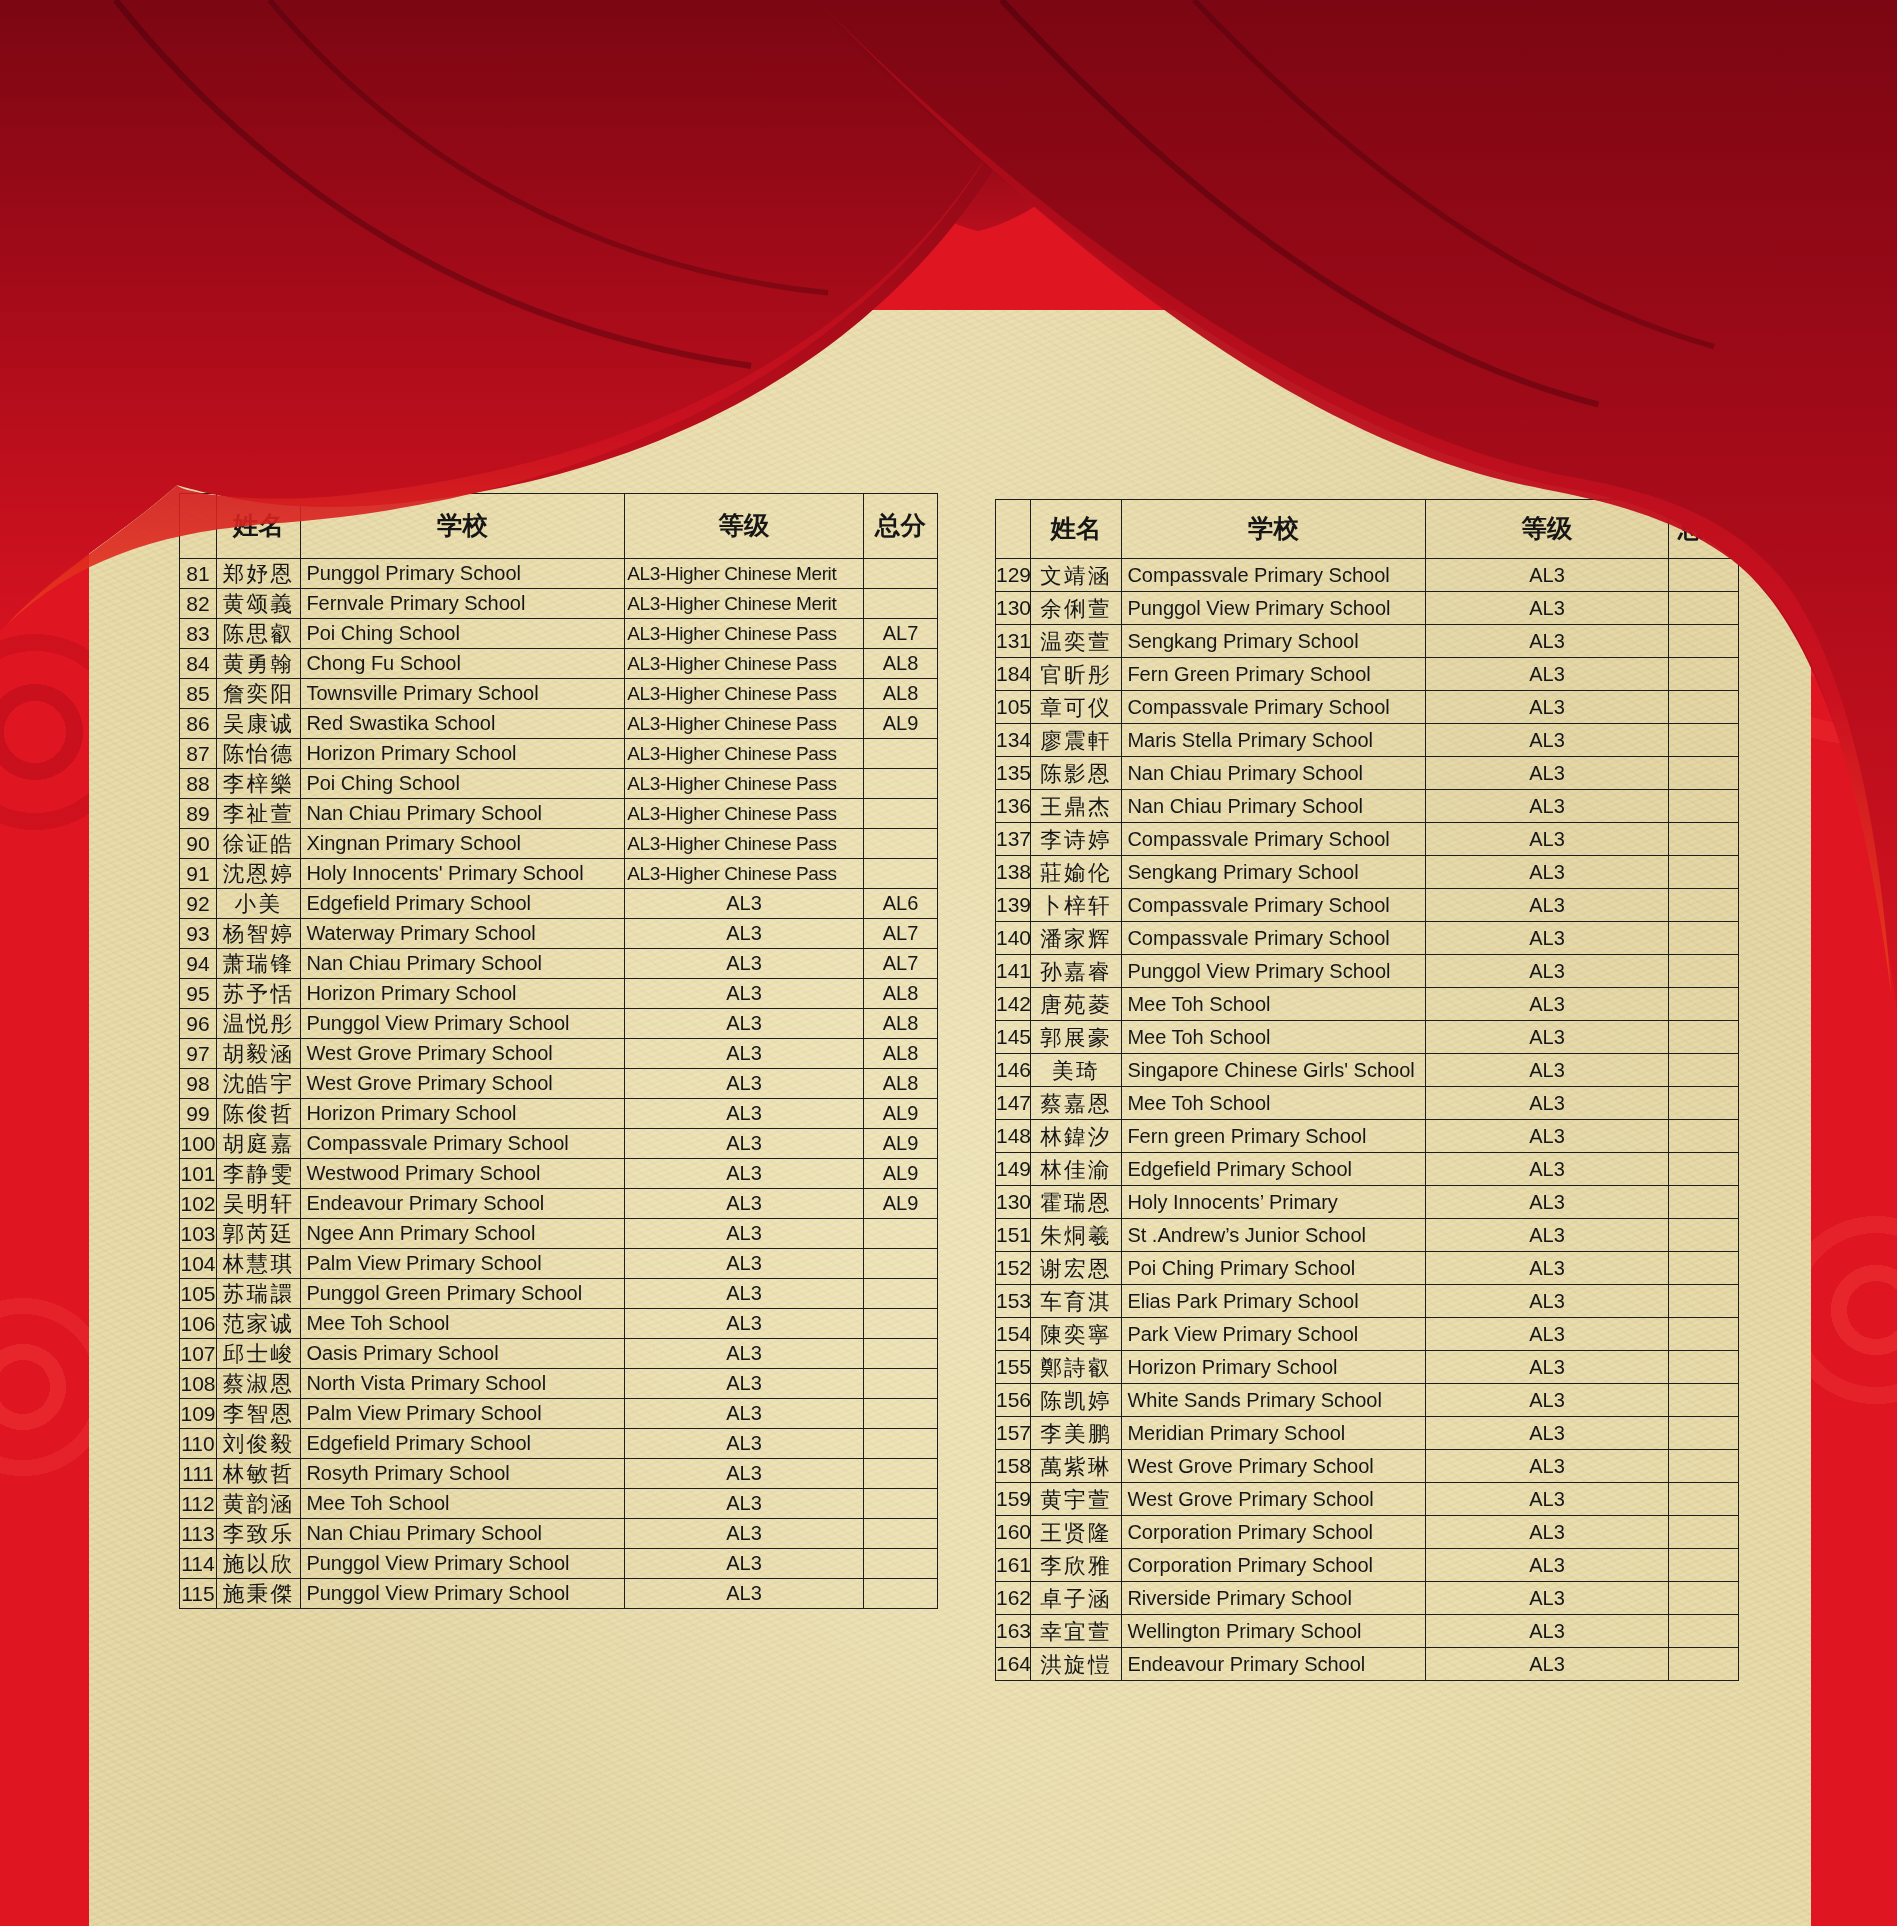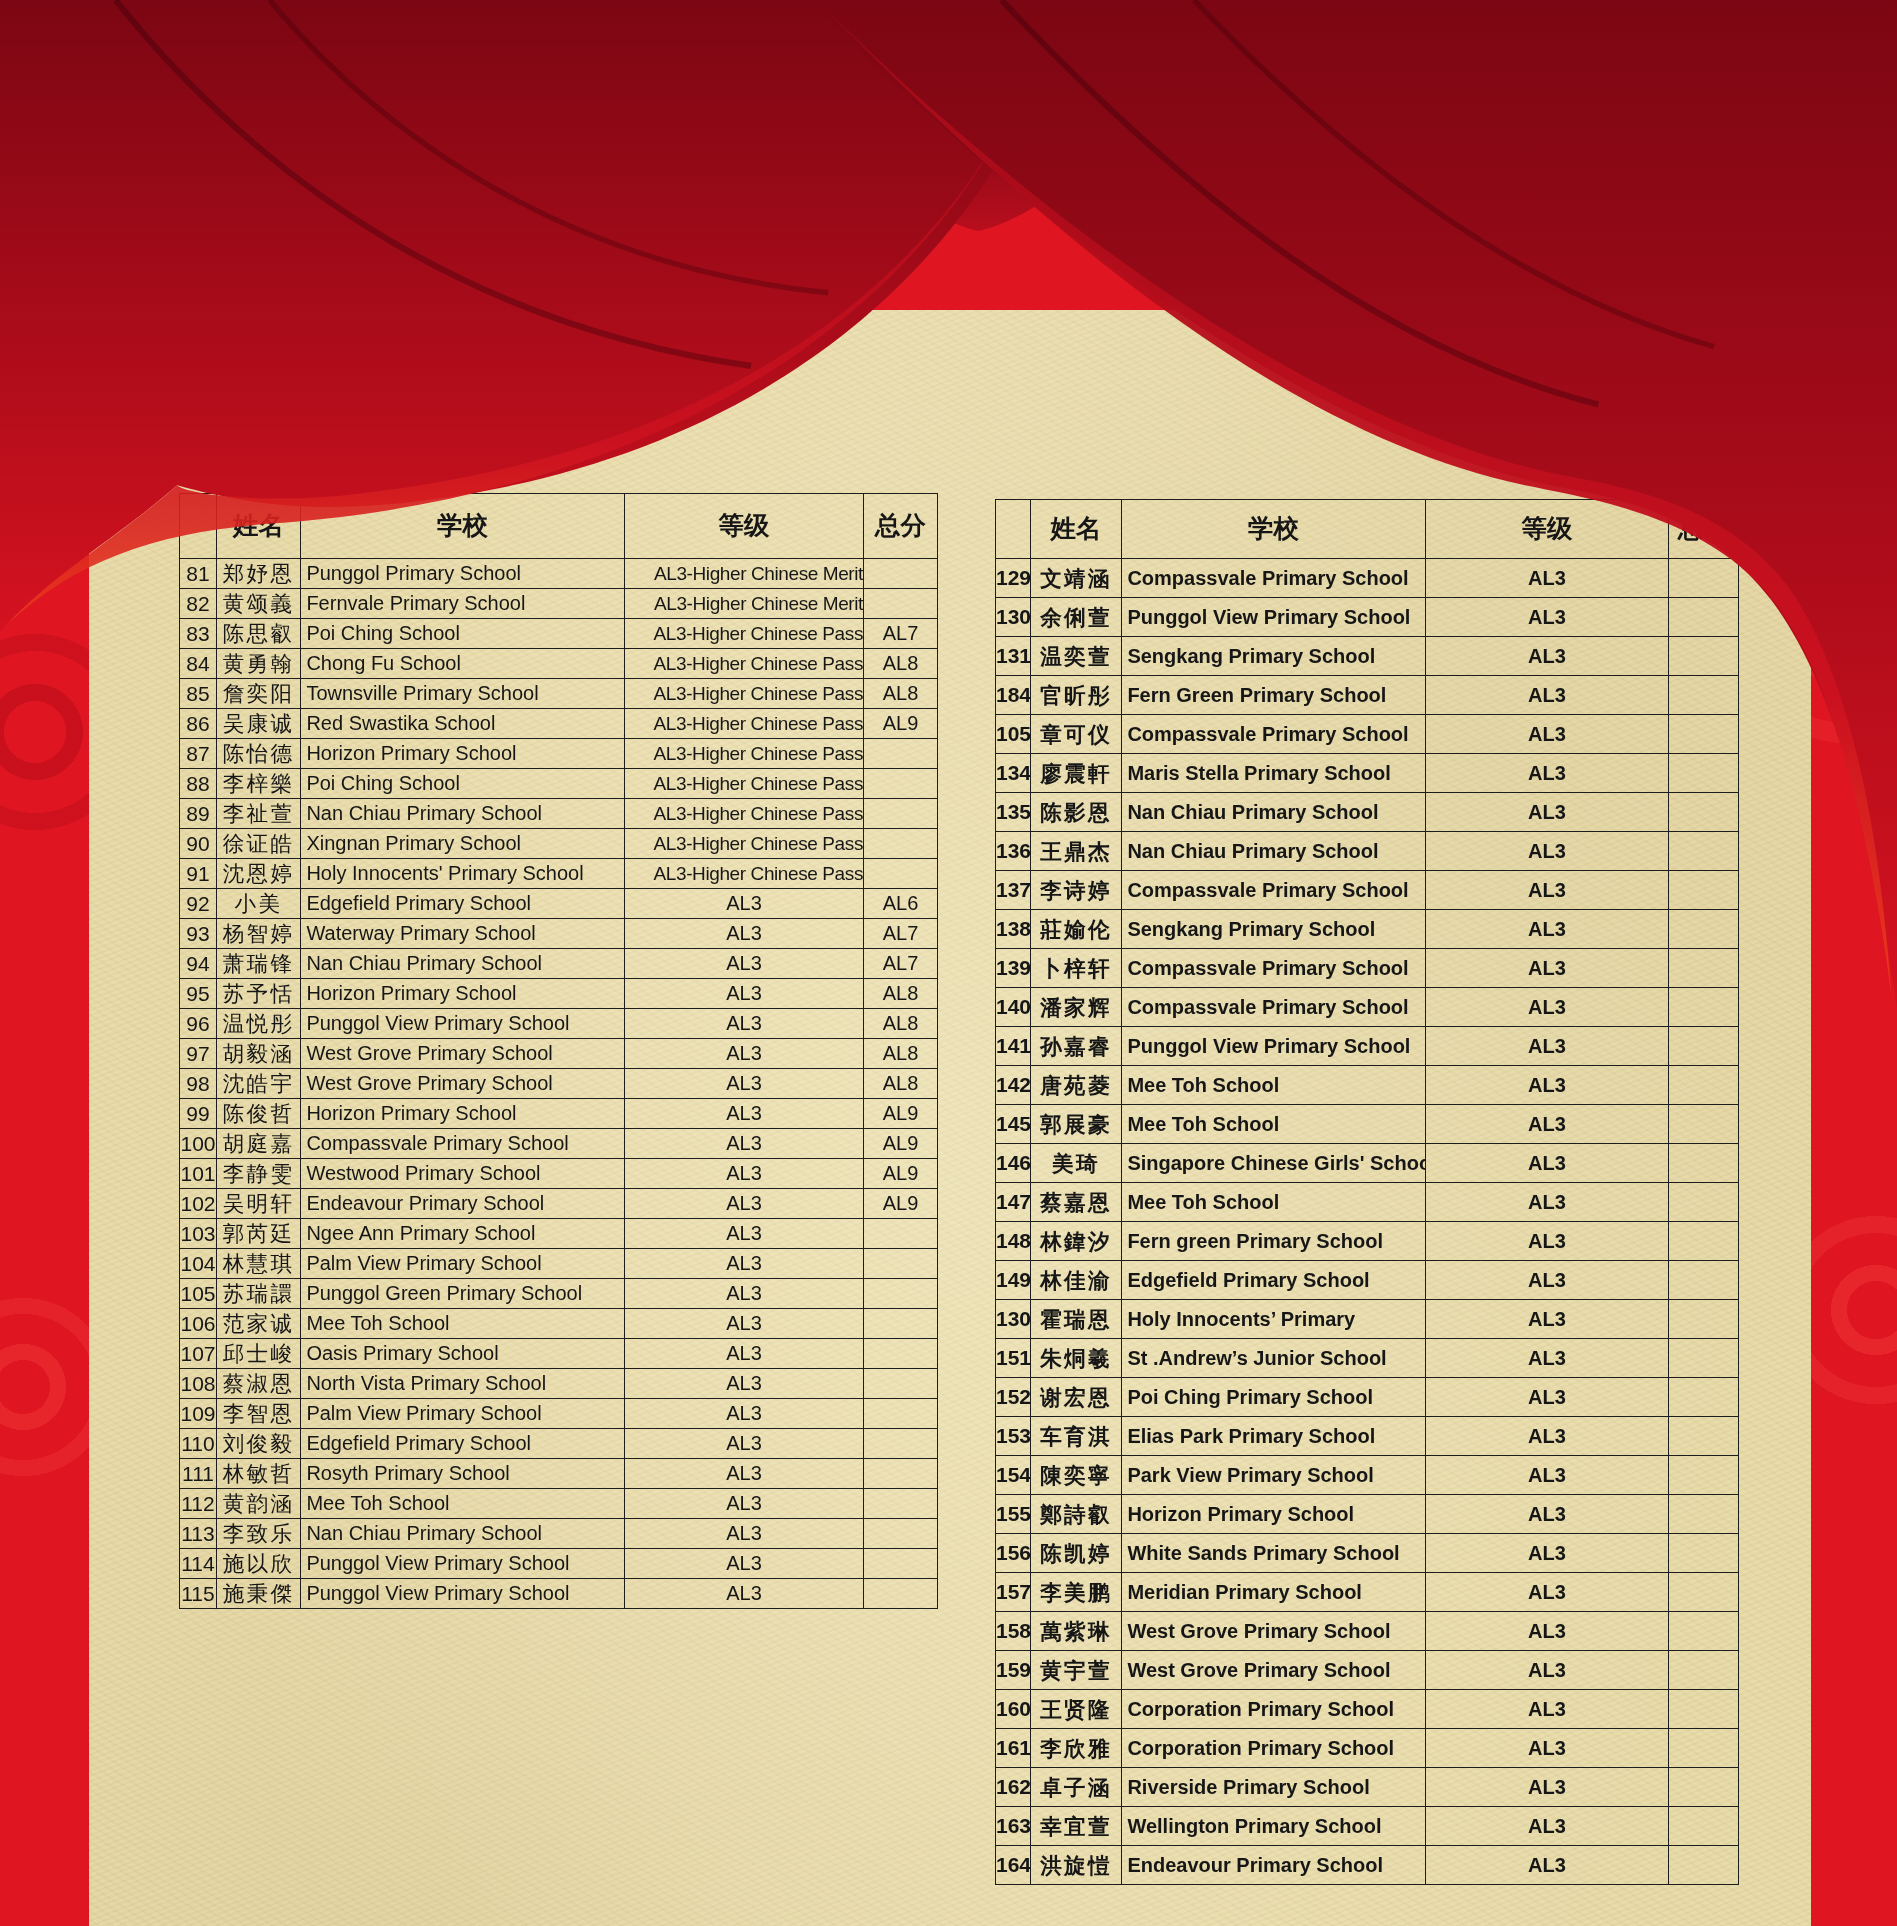--- a/index.html
+++ b/index.html
@@ -34,26 +34,26 @@
 
   
   .tbl{position:absolute;border-collapse:collapse;table-layout:fixed;color:#161616;}
   .tbl th,.tbl td{border:1.9px solid #1d1d1d;overflow:hidden;white-space:nowrap;padding:0;}
   .tbl th{font-family:"Liberation Serif","DejaVu Serif",serif;font-weight:bold;font-size:25.4px;text-align:center;}
   .tbl-left{left:90px;top:183px;width:757px;}
   .tbl-left thead tr{height:65px;}
   .tbl-left tbody tr{height:27px;}
   .tbl-right{left:906px;top:189px;width:742px;}
   .tbl-right thead tr{height:59px;}
-  .tbl-right tbody tr{height:39px;font-weight:bold;}
+  .tbl-right tbody tr{height:33px;}
   td.cell-no{text-align:center;font-size:21px;}
   td.cell-name{text-align:center;font-size:21.6px;letter-spacing:2.3px;}
   td.cell-school{text-align:left;padding-left:5.4px;font-size:20px;}
   td.cell-grade{text-align:center;font-size:20px;}
-  td.cell-grade.g-long{text-align:right;padding-left:2.3px;font-size:19px;letter-spacing:-0.4px;}
+  td.cell-grade.g-long{text-align:left;padding-left:2.3px;font-size:19px;letter-spacing:-0.4px;}
   td.cell-score{text-align:center;font-size:20px;}
 
   .curtain{position:absolute;left:0;top:0;z-index:3;pointer-events:none;}
 </style>
 </head>
 <body>
 
 <div class="poster">
   <div class="bg"></div>
 

